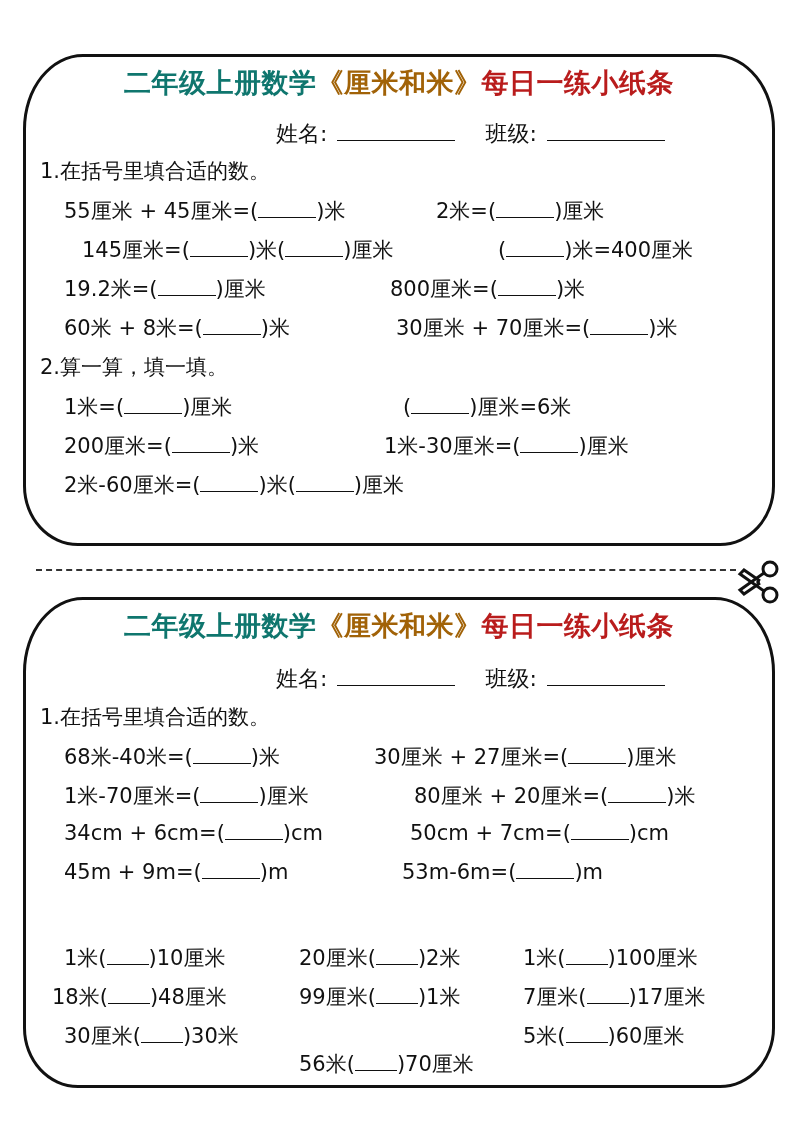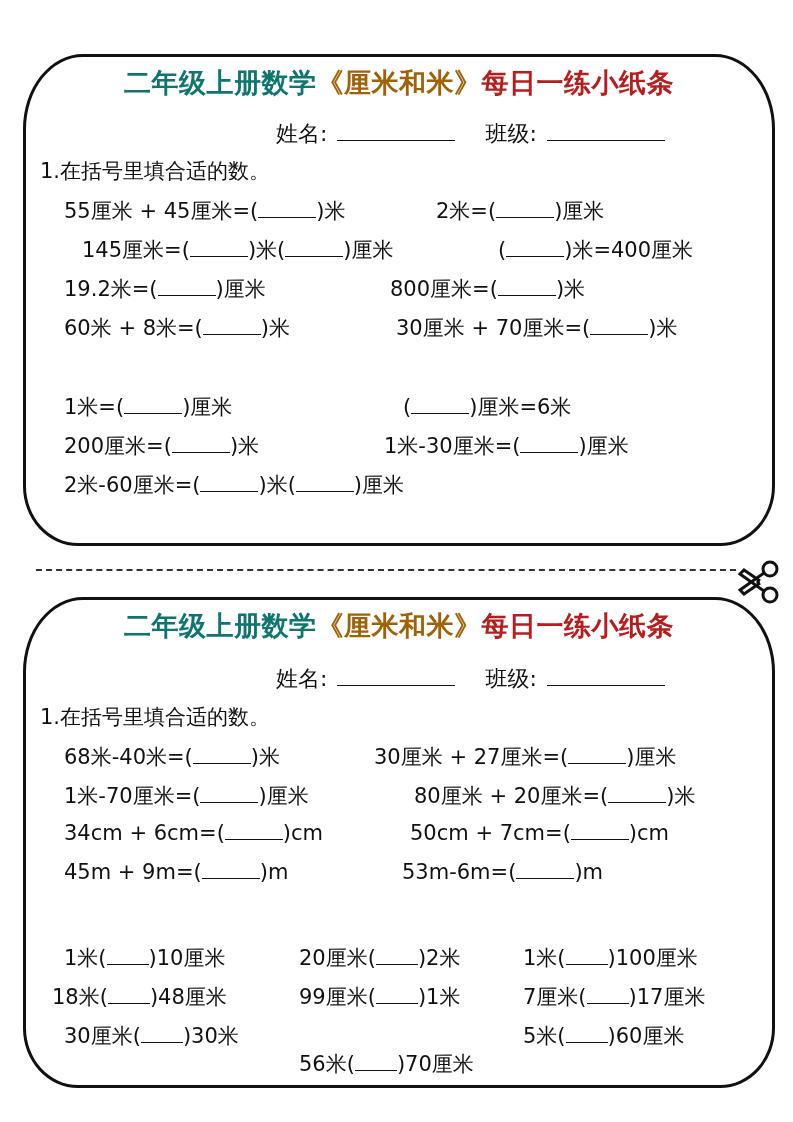--- a/index.html
+++ b/index.html
@@ -48,20 +48,21 @@
   </div>
   <div class="row" style="top:218px;">
     <span class="item" style="left:38px;"><span>19.2米=(</span><span class="blank b7"></span><span>)厘米</span></span>
     <span class="item" style="left:364px;"><span>800厘米=(</span><span class="blank b7"></span><span>)米</span></span>
   </div>
   <div class="row" style="top:257px;">
     <span class="item" style="left:38px;"><span>60米 + 8米=(</span><span class="blank b7"></span><span>)米</span></span>
     <span class="item" style="left:370px;"><span>30厘米 + 70厘米=(</span><span class="blank b7"></span><span>)米</span></span>
   </div>
 
+  <div class="sec" style="top:296px;">2.算一算，填一填。</div>
 
   <div class="row" style="top:336px;">
     <span class="item" style="left:38px;"><span>1米=(</span><span class="blank b7"></span><span>)厘米</span></span>
     <span class="item" style="left:358px;margin-left:19px;"><span>(</span><span class="blank b7"></span><span>)厘米=6米</span></span>
   </div>
   <div class="row" style="top:375px;">
     <span class="item" style="left:38px;"><span>200厘米=(</span><span class="blank b7"></span><span>)米</span></span>
     <span class="item" style="left:358px;"><span>1米-30厘米=(</span><span class="blank b7"></span><span>)厘米</span></span>
   </div>
   <div class="row" style="top:414px;">

